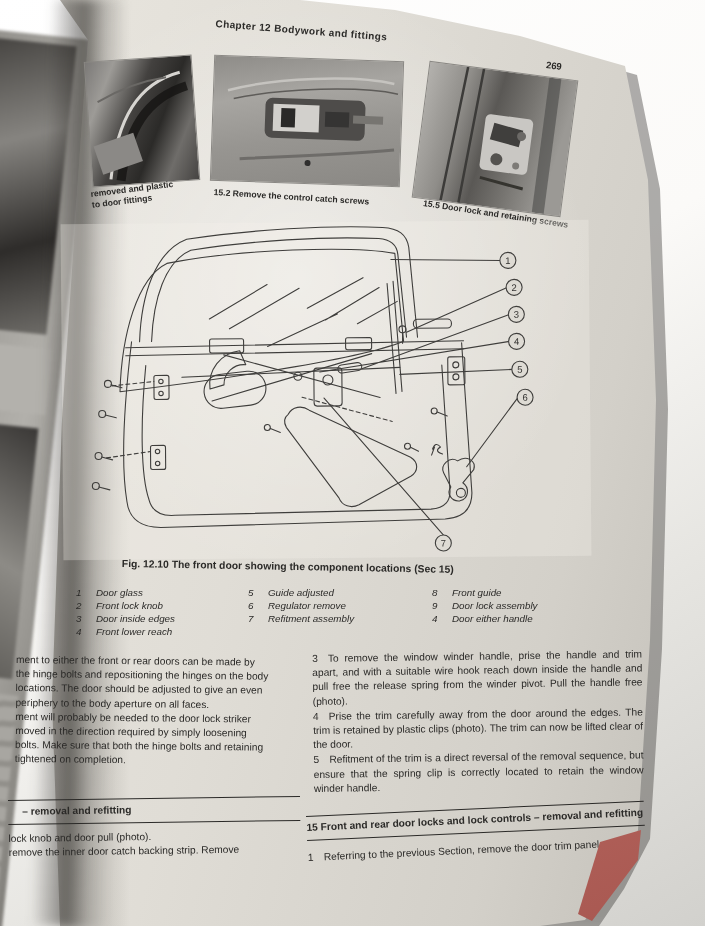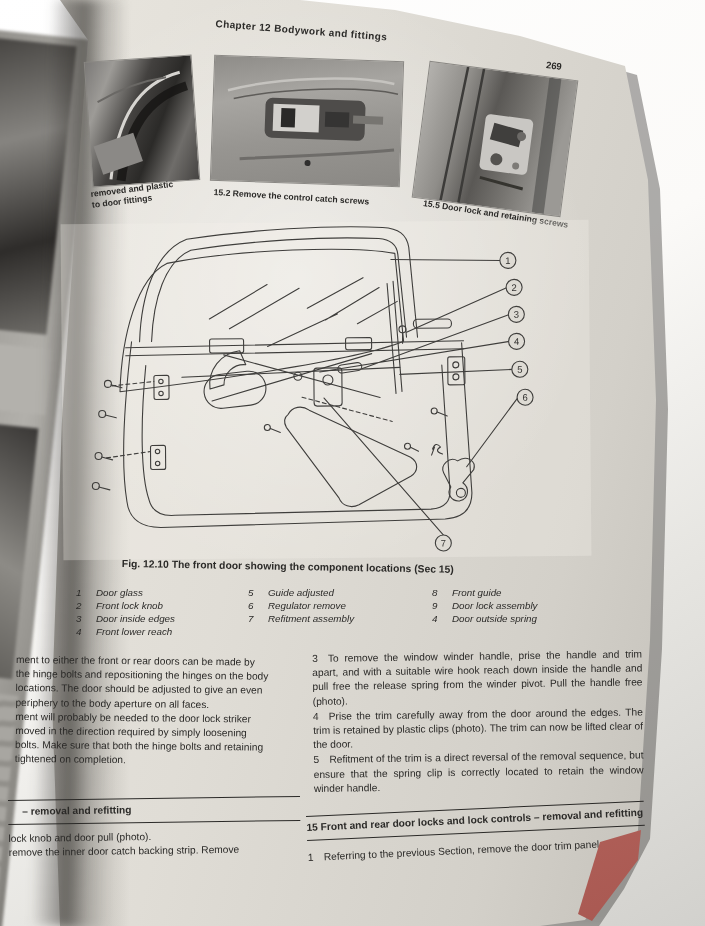--- a/index.html
+++ b/index.html
@@ -244,21 +244,21 @@
         <div class="litem">
             <span class="lnum">8</span>
             <span>Front guide</span>
           </div>
         <div class="litem">
             <span class="lnum">9</span>
             <span>Door lock assembly</span>
           </div>
         <div class="litem">
             <span class="lnum">4</span>
-            <span>Door outside spring</span>
+            <span>Door either handle</span>
           </div>
       </div>
     </div>
 
     <div class="abs body-lines" style="left:16px;top:653px;width:300px;transform:rotate(.6deg);transform-origin:left top;">
       <div>ment to either the front or rear doors can be made by</div>
       <div>the hinge bolts and repositioning the hinges on the body</div>
       <div>locations. The door should be adjusted to give an even</div>
       <div>periphery to the body aperture on all faces.</div>
       <div>ment will probably be needed to the door lock striker</div>

